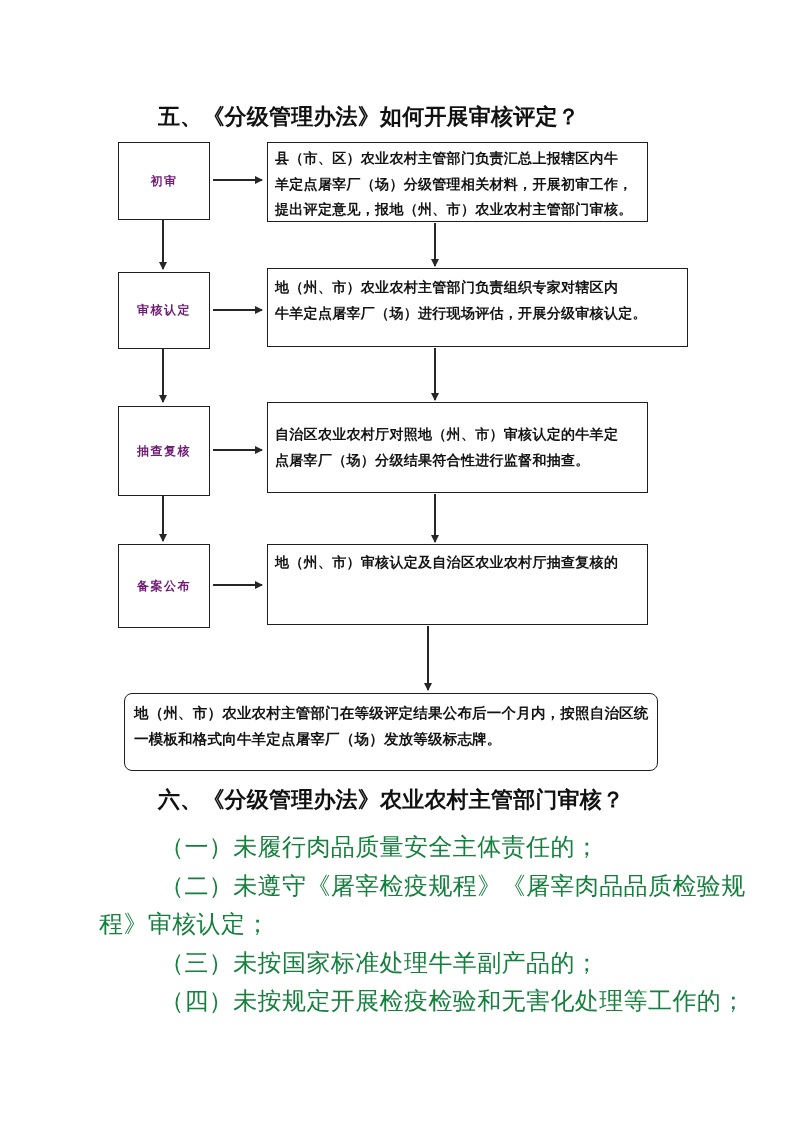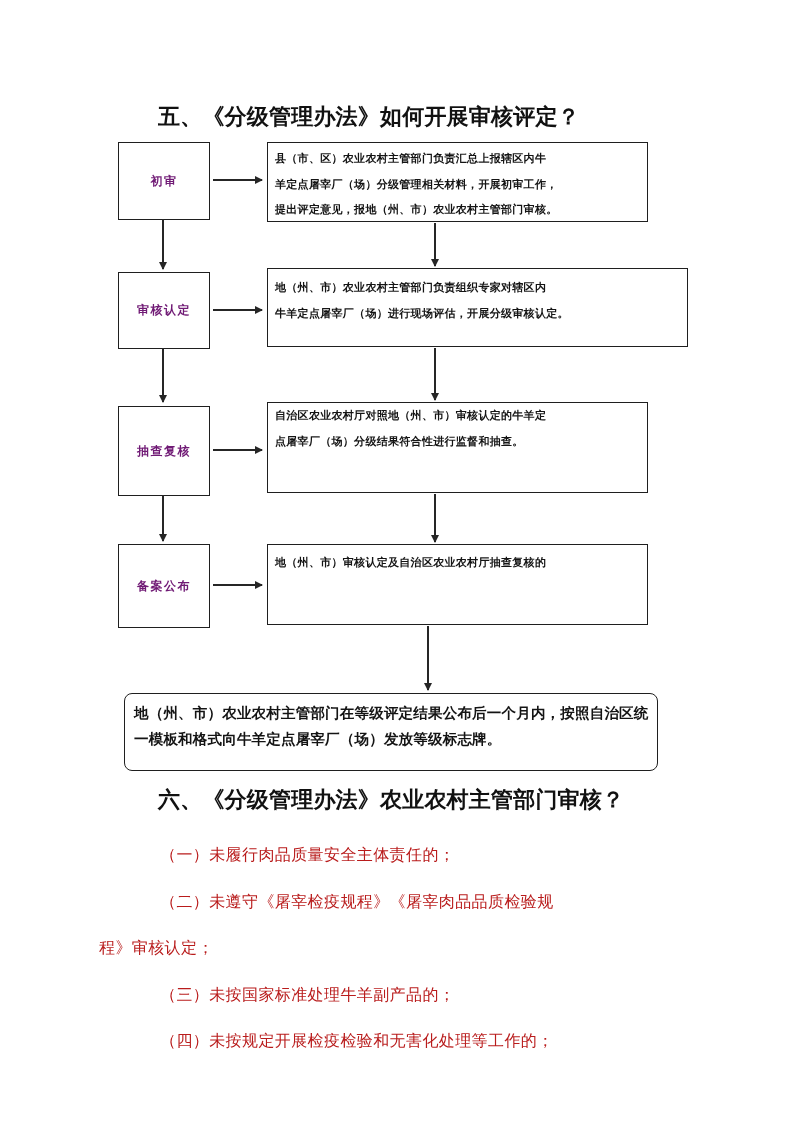--- a/index.html
+++ b/index.html
@@ -13,26 +13,26 @@
     font-weight:700;font-size:22px;line-height:26px;color:#111;
     letter-spacing:0.2px;white-space:nowrap;
   }
   .lbox{
     position:absolute;border:1.5px solid #1f1f1f;background:#fff;
     display:flex;align-items:center;justify-content:center;
     font-size:12px;font-weight:600;letter-spacing:1.5px;color:#701a75;
   }
   .rbox{
     position:absolute;border:1.5px solid #1f1f1f;background:#fff;
-    font-size:11px;font-weight:600;letter-spacing:0.3px;
+    font-size:14px;font-weight:600;letter-spacing:0.3px;
     overflow:hidden;box-sizing:border-box;
   }
   .rbox .bline{white-space:nowrap;line-height:25.5px;}
   .rbox.top-align{padding:3px 3px 0 7px;}
-  .rbox.center-align{display:flex;flex-direction:column;padding:0 3px 0 7px;}
+  .rbox.center-align{display:flex;flex-direction:column;justify-content:center;padding:0 3px 0 7px;}
   .bigbox{
     position:absolute;border:1.5px solid #1f1f1f;background:#fff;
     font-size:14.5px;font-weight:600;letter-spacing:0.2px;
     padding:6px 3px 0 9px;box-sizing:border-box;overflow:hidden;
   }
   .bigbox .bline{white-space:nowrap;line-height:26px;}
   
   .varrow{position:absolute;width:1.5px;background:#262626;}
   .varrow .head{
     position:absolute;bottom:-1px;left:50%;transform:translateX(-50%);
@@ -41,21 +41,21 @@
   }
   .harrow{position:absolute;height:1.5px;background:#262626;}
   .harrow .head{
     position:absolute;right:-1px;top:50%;transform:translateY(-50%);
     width:0;height:0;border-top:4.5px solid transparent;border-bottom:4.5px solid transparent;
     border-left:8px solid #262626;
   }
   
   #downgrade-list{position:absolute;left:99px;top:828px;width:586px;}
   #downgrade-list .pline{
-    font-size:16px;line-height:38.5px;letter-spacing:0.4px;white-space:nowrap;color:#b91c1c;margin-top:8px;
+    font-size:24px;line-height:38.5px;letter-spacing:0.4px;white-space:nowrap;color:#15803d;
   }
   #downgrade-list .pline.indent{padding-left:61px;}
 </style>
 </head>
 <body>
 
 <div id="page">
 
   <div class="heading" style="left:158px;top:104px;">五、《分级管理办法》如何开展审核评定？</div>
 

